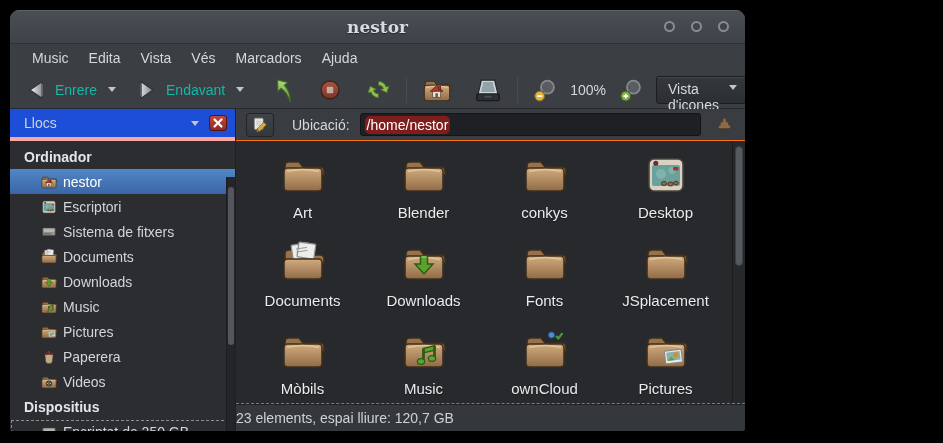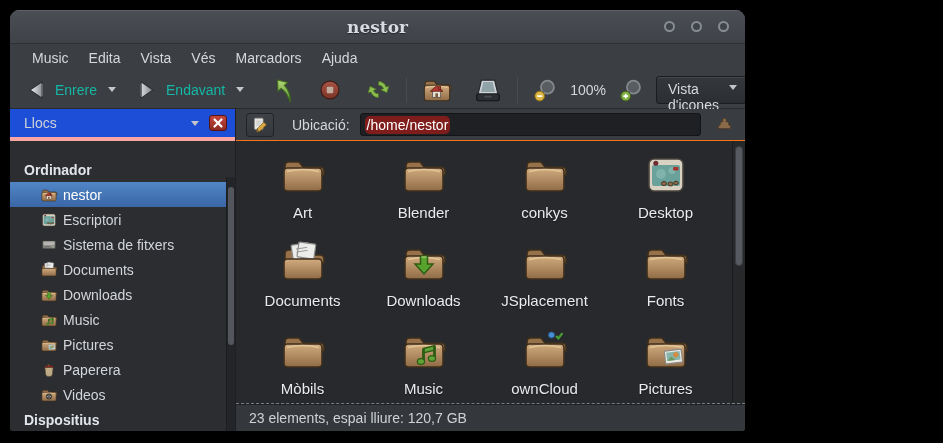--- a/index.html
+++ b/index.html
@@ -38,21 +38,21 @@
   
   .bodyrow { flex:1; display:flex; min-height:0; background:#27292d; }
   .sidebar { position:relative; width:226px; flex:0 0 226px; background:#2b2d31; border-right:1px solid #1d1f22;
              display:flex; flex-direction:column; overflow:hidden; }
   .sb-header { height:32px; flex:0 0 32px; background:#1d4ed8; border-bottom:4px solid #fca5a5;
                display:flex; align-items:center; padding:0 8px 0 14px; }
   .sb-header-label { flex:1; font-size:14px; color:#cfd3d7; }
   .sb-close { width:18px; height:16px; margin-left:10px; border-radius:3px;
               background:linear-gradient(#c4473d,#8e2a22); border:1px solid #55140f;
               display:flex; align-items:center; justify-content:center; }
-  .sb-list { position:relative; flex:1; overflow:hidden; padding-top:16px; }
+  .sb-list { position:relative; flex:1; overflow:hidden; padding-top:3px; }
   .sb-section { height:25px; display:flex; align-items:center; padding-left:14px;
                 font-weight:700; font-size:14px; color:#e2e5e9; }
   .sb-item { height:25px; display:flex; align-items:center; gap:5px; padding-left:30px;
              font-size:14px; color:#d2d5d9; }
   .sb-item.selected { background:linear-gradient(#5186c6,#3a66a6); color:#fff; }
   .sb-item.drop-target { outline:1px dashed #8a8d92; outline-offset:-2px; }
   .sb-icon { width:18px; height:18px; flex:0 0 18px; }
   .sb-scrollbar { position:absolute; right:0; top:36px; bottom:0; width:9px; background:#232528;
                   border-left:1px solid #1b1d20; }
   .sb-thumb { position:absolute; left:1px; right:1px; top:4%; height:62%; background:#53575d; border-radius:4px; }
@@ -73,21 +73,21 @@
           display:grid; grid-template-columns:repeat(4,1fr); grid-auto-rows:84px; padding:10px 6px 0; row-gap:4px; }
   .file-item { display:flex; flex-direction:column; align-items:center; justify-content:flex-start; gap:5px; }
   .icon48 { width:48px; height:48px; }
   .file-label { font-size:15px; color:#e9ebed; text-shadow:0 1px 1px #17181a; white-space:nowrap; }
   .iv-scrollbar { position:absolute; right:0; top:0; bottom:1px; width:13px; background:#26282a;
                   border-left:1px solid #1a1c1e; }
   .iv-thumb { position:absolute; left:2px; right:2px; top:2%; height:46%; background:#565a60;
               border-radius:5px; border:1px solid #3c3f43; }
   
   .statusbar { height:27px; flex:0 0 27px; background:#34373b; border-top:1px solid #1f2124;
-               display:flex; align-items:center; padding-left:13px; font-size:14px; color:#ced2d6; }
+               display:flex; align-items:center; font-size:14px; color:#ced2d6; }
   .hidden-defs { position:absolute; width:0; height:0; overflow:hidden; }
 </style>
 </head>
 <body>
 
 <svg class="hidden-defs" aria-hidden="true">
   <defs>
     <linearGradient id="fgrad" x1="0" y1="0" x2="0" y2="1">
       <stop offset="0" stop-color="#d2ab7e"></stop>
         <stop offset="1" stop-color="#8f6b46"></stop>
@@ -514,27 +514,27 @@
             <div class="file-item">
               <svg class="icon48" viewBox="0 0 48 48">
                   <use href="#i-folder-down"></use>
                 </svg>
               <span class="file-label">Downloads</span>
             </div>
             <div class="file-item">
               <svg class="icon48" viewBox="0 0 48 48">
                   <use href="#i-folder"></use>
                 </svg>
+              <span class="file-label">Fonts</span>
+            </div>
+            <div class="file-item">
+              <svg class="icon48" viewBox="0 0 48 48">
+                  <use href="#i-folder"></use>
+                </svg>
               <span class="file-label">JSplacement</span>
-            </div>
-            <div class="file-item">
-              <svg class="icon48" viewBox="0 0 48 48">
-                  <use href="#i-folder"></use>
-                </svg>
-              <span class="file-label">Fonts</span>
             </div>
             <div class="file-item">
               <svg class="icon48" viewBox="0 0 48 48">
                   <use href="#i-folder"></use>
                 </svg>
               <span class="file-label">Mòbils</span>
             </div>
             <div class="file-item">
               <svg class="icon48" viewBox="0 0 48 48">
                   <use href="#i-folder-music"></use>

